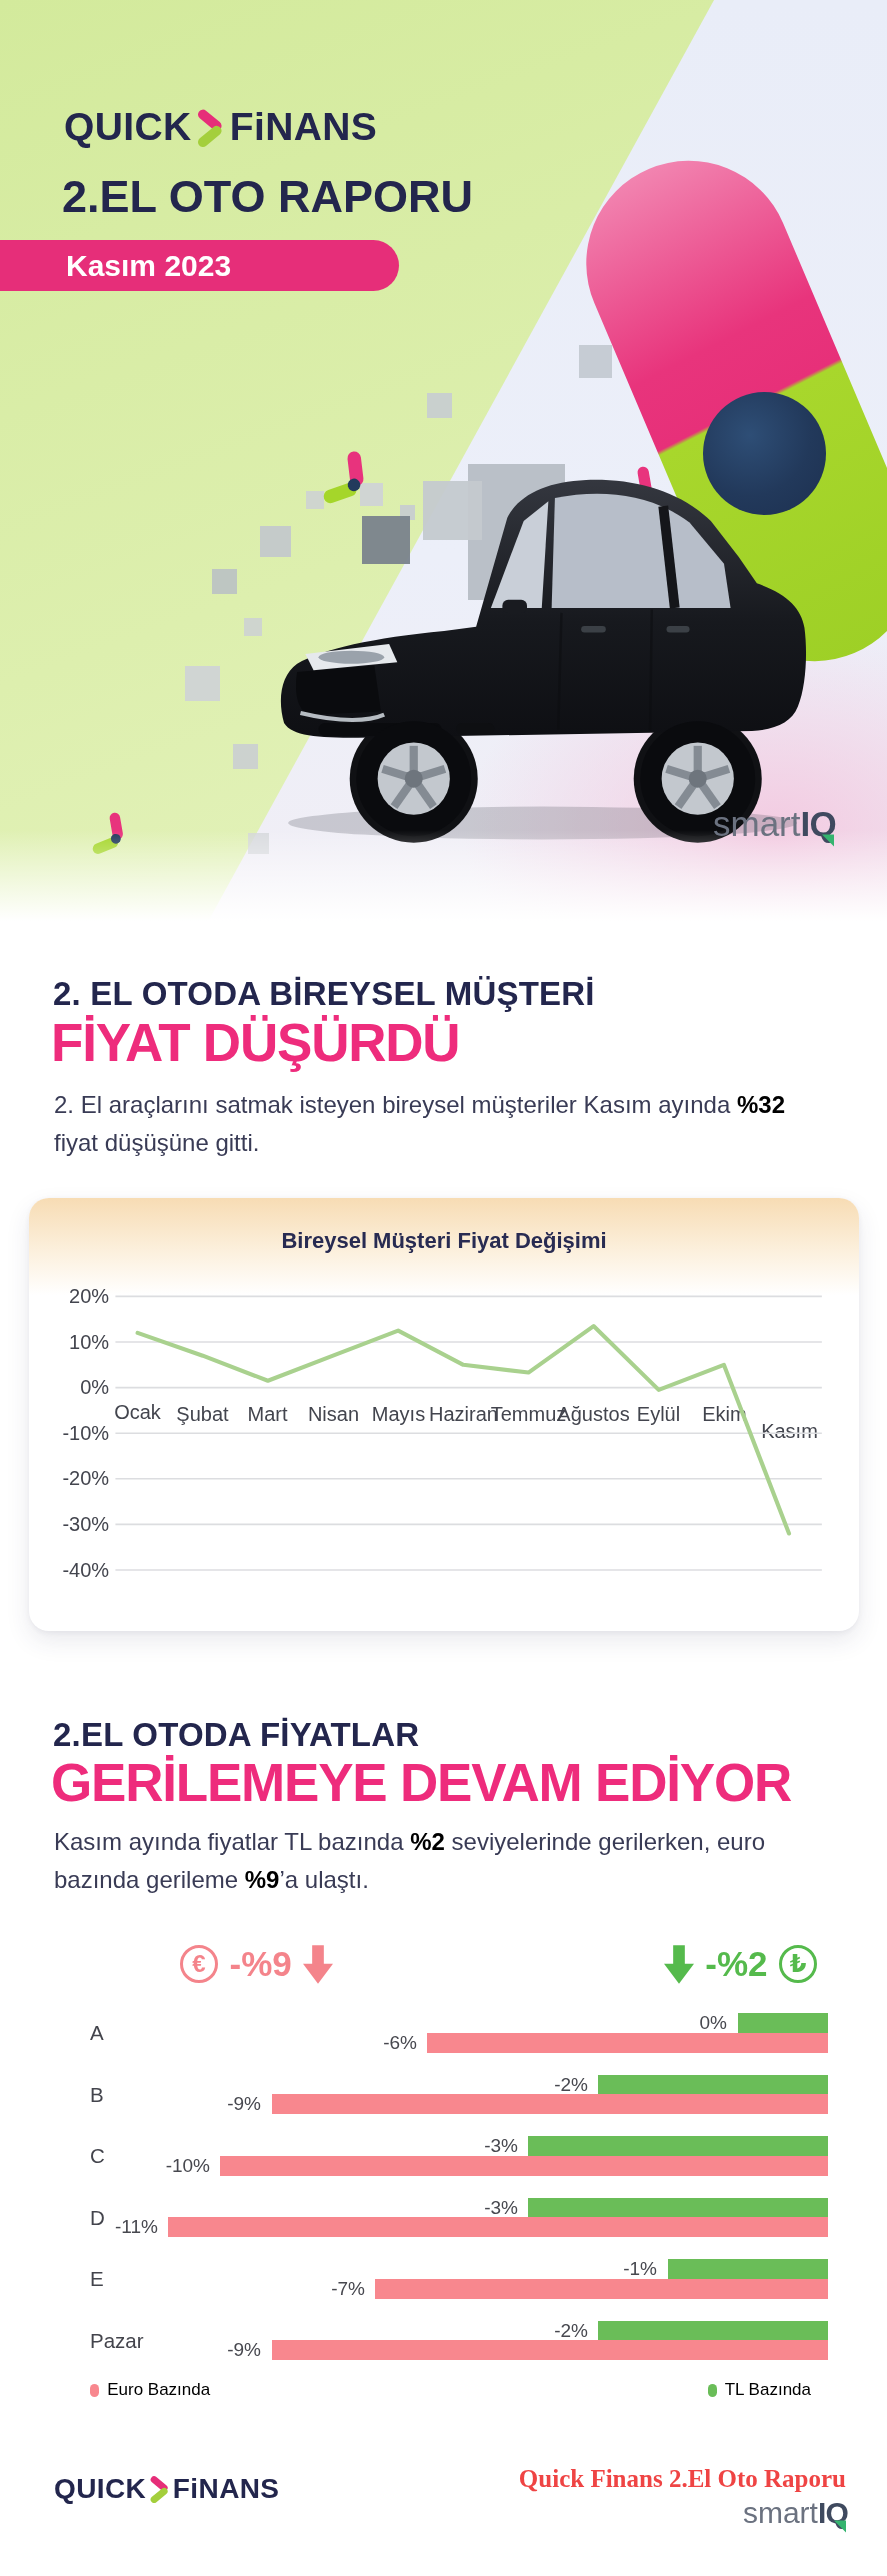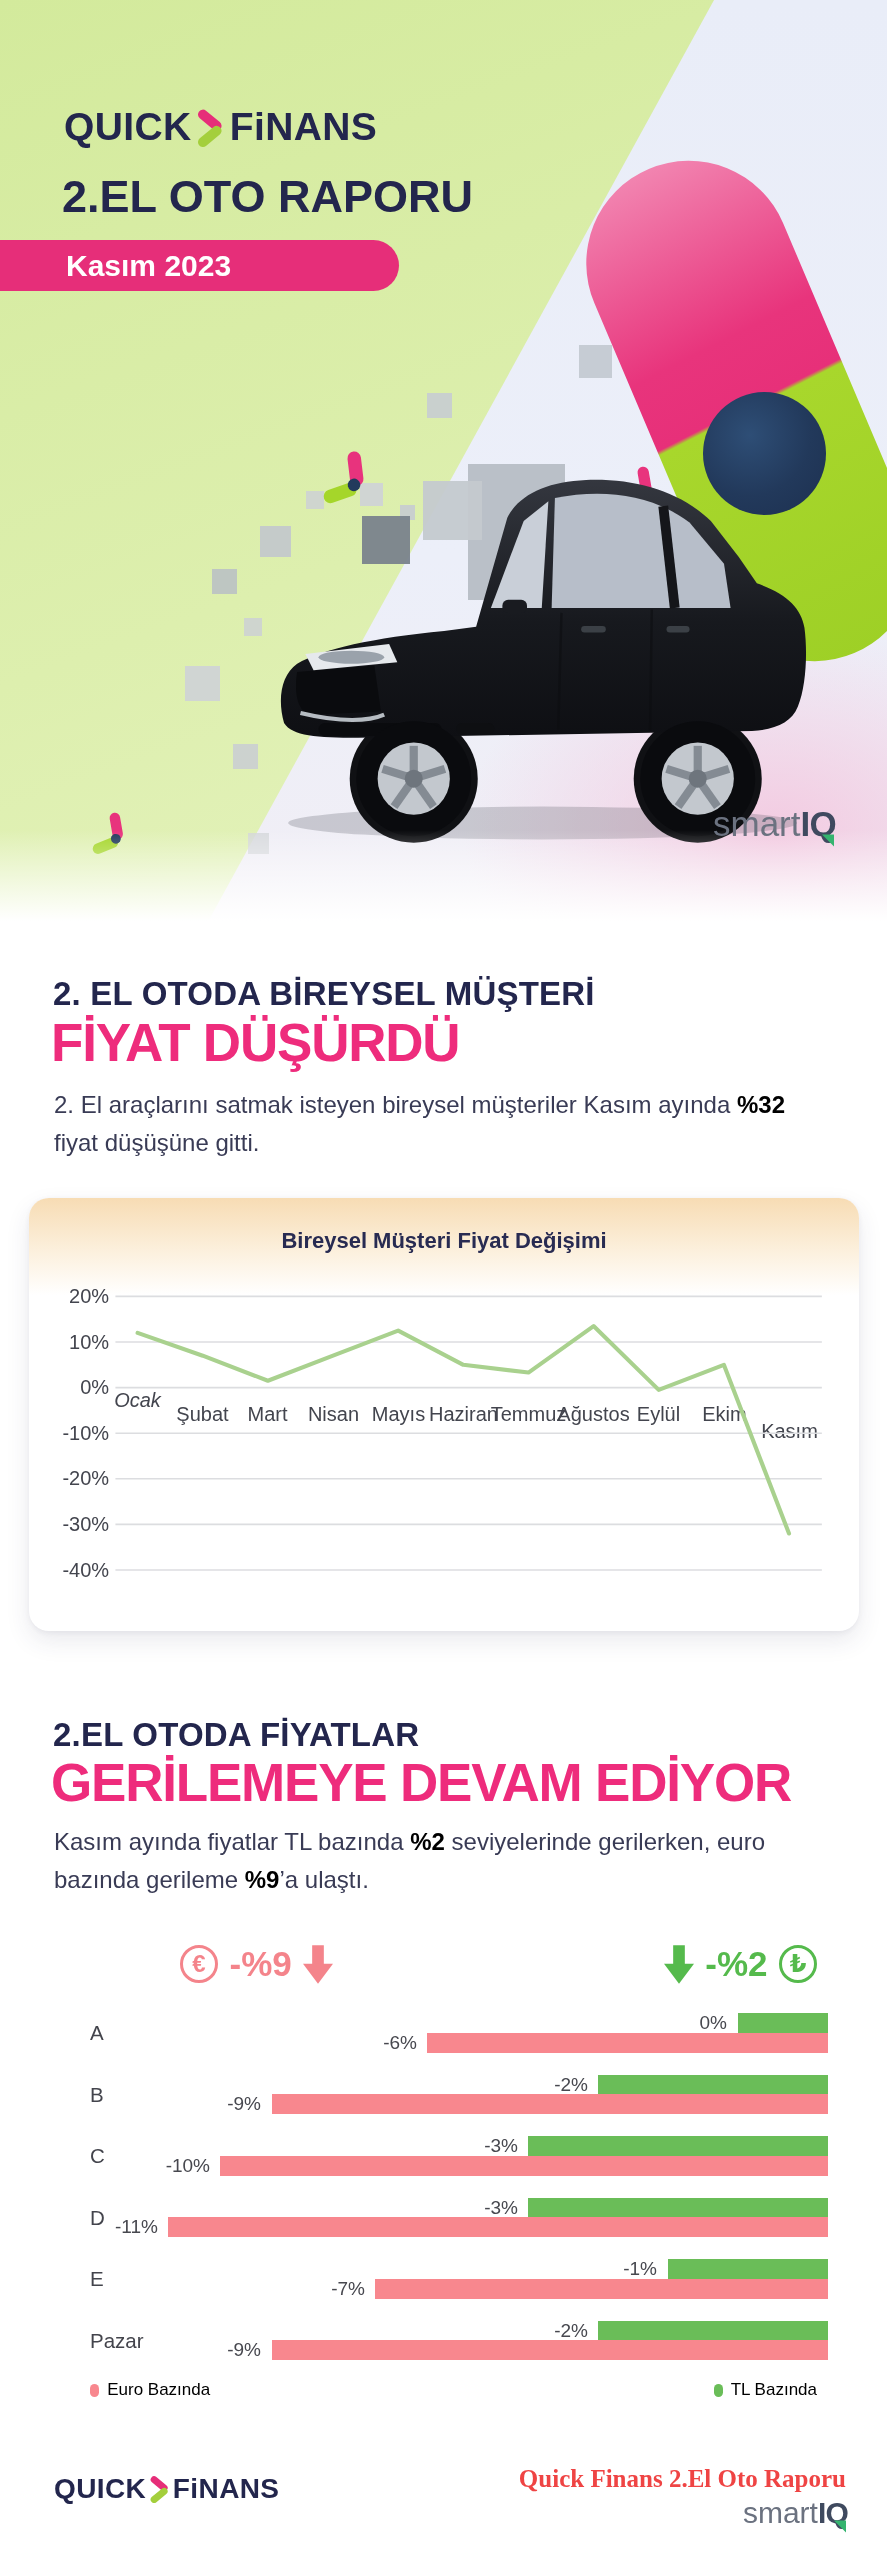--- a/index.html
+++ b/index.html
@@ -208,21 +208,21 @@
       <div class="card-title">Bireysel Müşteri Fiyat Değişimi</div>
     </div>
     <div class="plot" id="lineplot">
         <div class="ytick" style="left: 4.1px; top: 5px;">20%</div>
         <div class="ytick" style="left: 4.1px; top: 51px;">10%</div>
         <div class="ytick" style="left: 4.1px; top: 96px;">0%</div>
         <div class="ytick" style="left: 4.1px; top: 142px;">-10%</div>
         <div class="ytick" style="left: 4.1px; top: 187px;">-20%</div>
         <div class="ytick" style="left: 4.1px; top: 233px;">-30%</div>
         <div class="ytick" style="left: 4.1px; top: 279px;">-40%</div>
-        <div class="xtick" style="left: 59px; top: 109px; font-style: italic;">Ocak</div>
+        <div class="xtick" style="left: 59px; top: 121px;">Ocak</div>
         <div class="xtick" style="left: 124px; top: 123px;">Şubat</div>
         <div class="xtick" style="left: 189px; top: 123px;">Mart</div>
         <div class="xtick" style="left: 255px; top: 123px;">Nisan</div>
         <div class="xtick" style="left: 320px; top: 123px;">Mayıs</div>
         <div class="xtick" style="left: 385px; top: 123px;">Haziran</div>
         <div class="xtick" style="left: 450px; top: 123px;">Temmuz</div>
         <div class="xtick" style="left: 515px; top: 123px;">Ağustos</div>
         <div class="xtick" style="left: 580px; top: 123px;">Eylül</div>
         <div class="xtick" style="left: 646px; top: 123px;">Ekim</div>
         <div class="xtick" style="left: 711px; top: 140px;">Kasım</div>
@@ -290,21 +290,21 @@
       <div class="cat-label" style="top: 262px;">E</div>
       <div class="bar" style="top: 316px; width: 230px; height: 20px; background: rgb(106, 189, 88);"></div>
       <div class="bar-label" style="top: 316px; right: 242px;">-2%</div>
       <div class="bar" style="top: 335px; width: 556px; height: 20px; background: rgb(248, 135, 142);"></div>
       <div class="bar-label" style="top: 335px; right: 569px;">-9%</div>
       <div class="cat-label" style="top: 324px;">Pazar</div>
       <div class="legend-item" style="top: 375px; left: 41px;">
         <span class="legend-dot" style="background:#f8878e"></span>
         <span>Euro Bazında</span>
       </div>
-      <div class="legend-item" style="top: 375px; right: 13px; padding-left: 47px;">
+      <div class="legend-item" style="top: 375px; right: 19px; padding-left: 47px;">
         <span class="legend-dot" style="background:#6abd58"></span>
         <span>TL Bazında</span>
       </div>
     </div>
 
   <div class="footer">
     <div class="footer-logo">
       <span class="logo-word">QUICK</span>
       <svg width="20" height="28" viewBox="0 0 34 48">
         <path d="M7 8 L24 22" stroke="#e62e79" stroke-width="12" stroke-linecap="round"></path>

